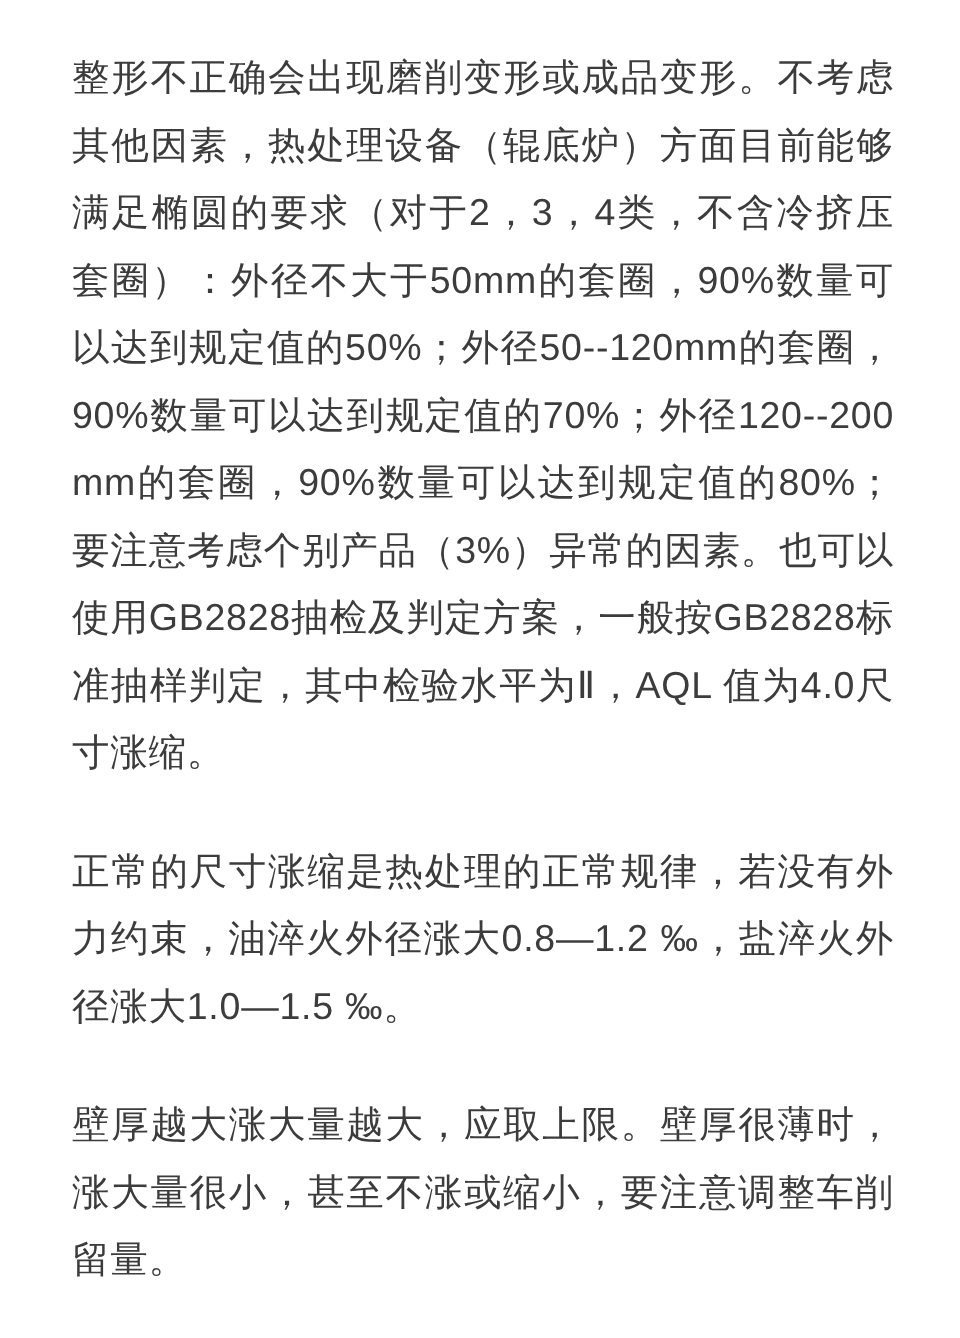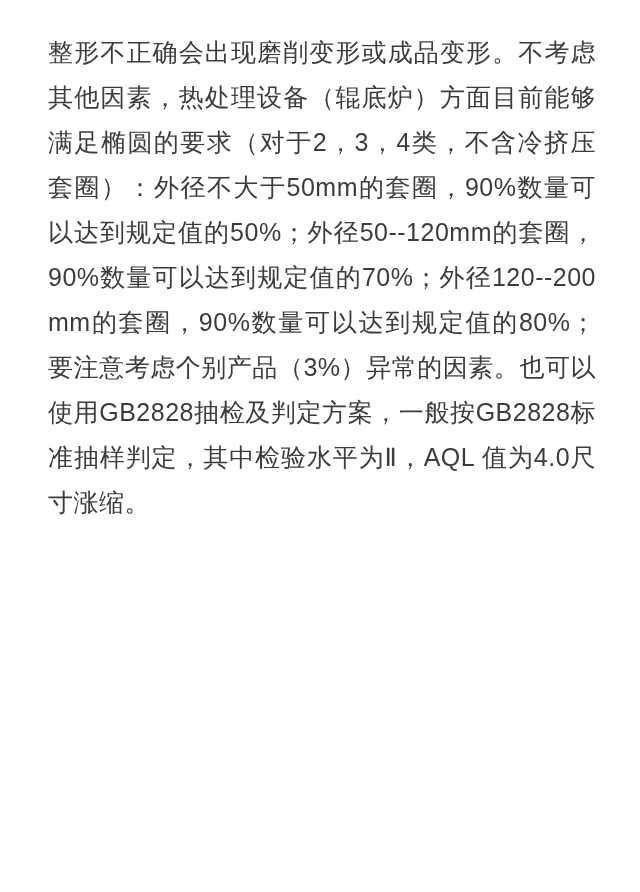--- a/index.html
+++ b/index.html
@@ -32,13 +32,15 @@
   }
   .para:last-child {
     margin-bottom: 0;
   }
 </style>
 </head>
 <body>
 
 <div class="page">
   <p class="para">整形不正确会出现磨削变形或成品变形。不考虑其他因素，热处理设备（辊底炉）方面目前能够满足椭圆的要求（对于2，3，4类，不含冷挤压套圈）：外径不大于50mm的套圈，90%数量可以达到规定值的50%；外径50--120mm的套圈，90%数量可以达到规定值的70%；外径120--200mm的套圈，90%数量可以达到规定值的80%；要注意考虑个别产品（3%）异常的因素。也可以使用GB2828抽检及判定方案，一般按GB2828标准抽样判定，其中检验水平为Ⅱ，AQL 值为4.0尺寸涨缩。</p>
+  <p class="para">正常的尺寸涨缩是热处理的正常规律，若没有外力约束，油淬火外径涨大0.8—1.2 ‰，盐淬火外径涨大1.0—1.5 ‰。</p>
+  <p class="para">壁厚越大涨大量越大，应取上限。壁厚很薄时，涨大量很小，甚至不涨或缩小，要注意调整车削留量。</p>
 </div>
 
 </body></html>

